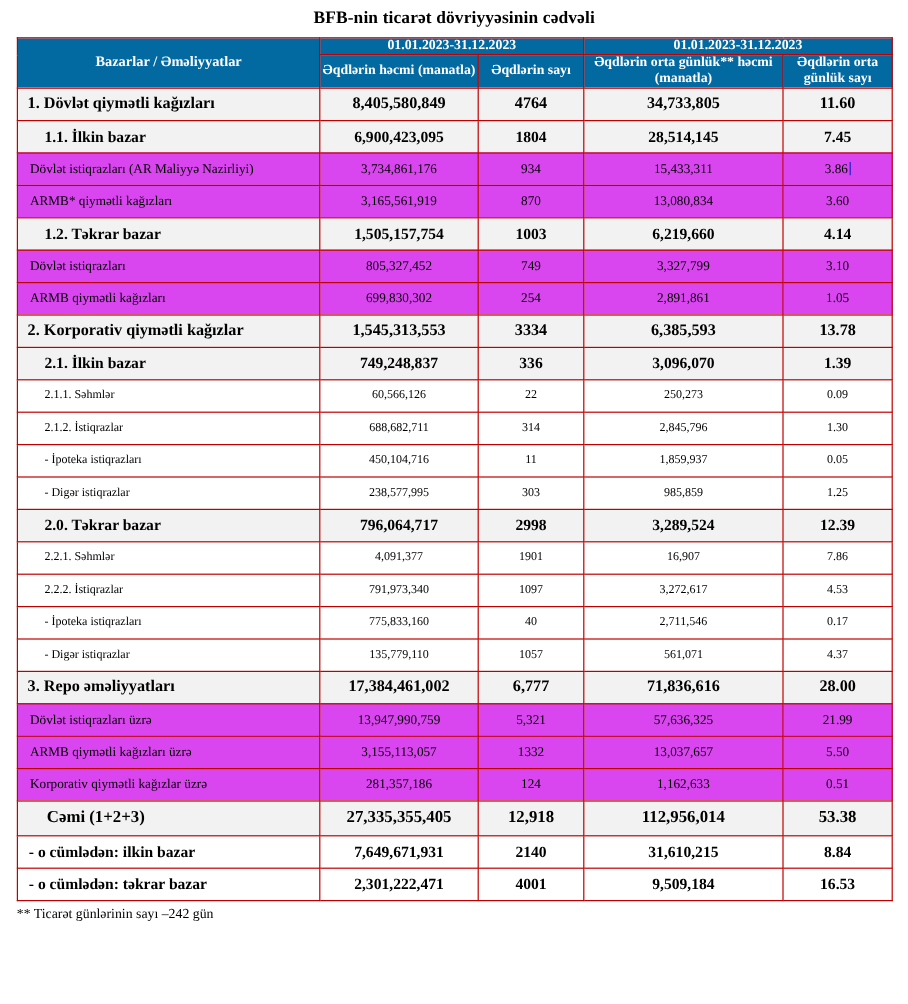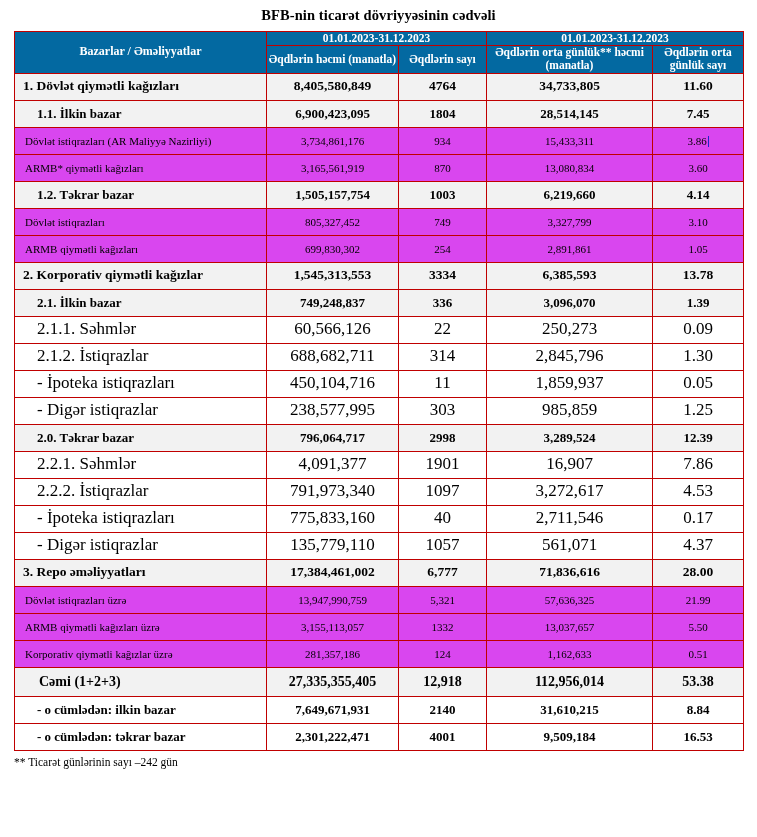--- a/index.html
+++ b/index.html
@@ -88,37 +88,37 @@
   }
   tr.lvl2 td.c-label { padding-left: 22px; }
   tr.lvl3 td {
     background: #d946ef;
     font-size: 11px;
     font-weight: normal;
   }
   tr.lvl3 td.c-label { padding-left: 10px; }
   tr.lvl4 td {
     background: #ffffff;
-    font-size: 17px;
+    font-size: 10px;
     font-weight: normal;
   }
   tr.lvl4 td.c-label { padding-left: 22px; }
   tr.total td {
     font-weight: bold;
     background: #f2f2f2;
     font-size: 14px;
     height: 28px;
   }
   tr.total td.c-label { padding-left: 24px; }
   tr.subtotal td {
     font-weight: bold;
     background: #ffffff;
     font-size: 13px;
   }
-  tr.subtotal td.c-label { padding-left: 22px; }
+  tr.subtotal td.c-label { padding-left: 9px; }
   .caret {
     display: inline-block;
     width: 0px;
     border-left: 1px solid #2222cc;
     height: 11px;
     vertical-align: -2px;
     margin-left: 1px;
   }
   .footnotes {
     padding-top: 4px;

